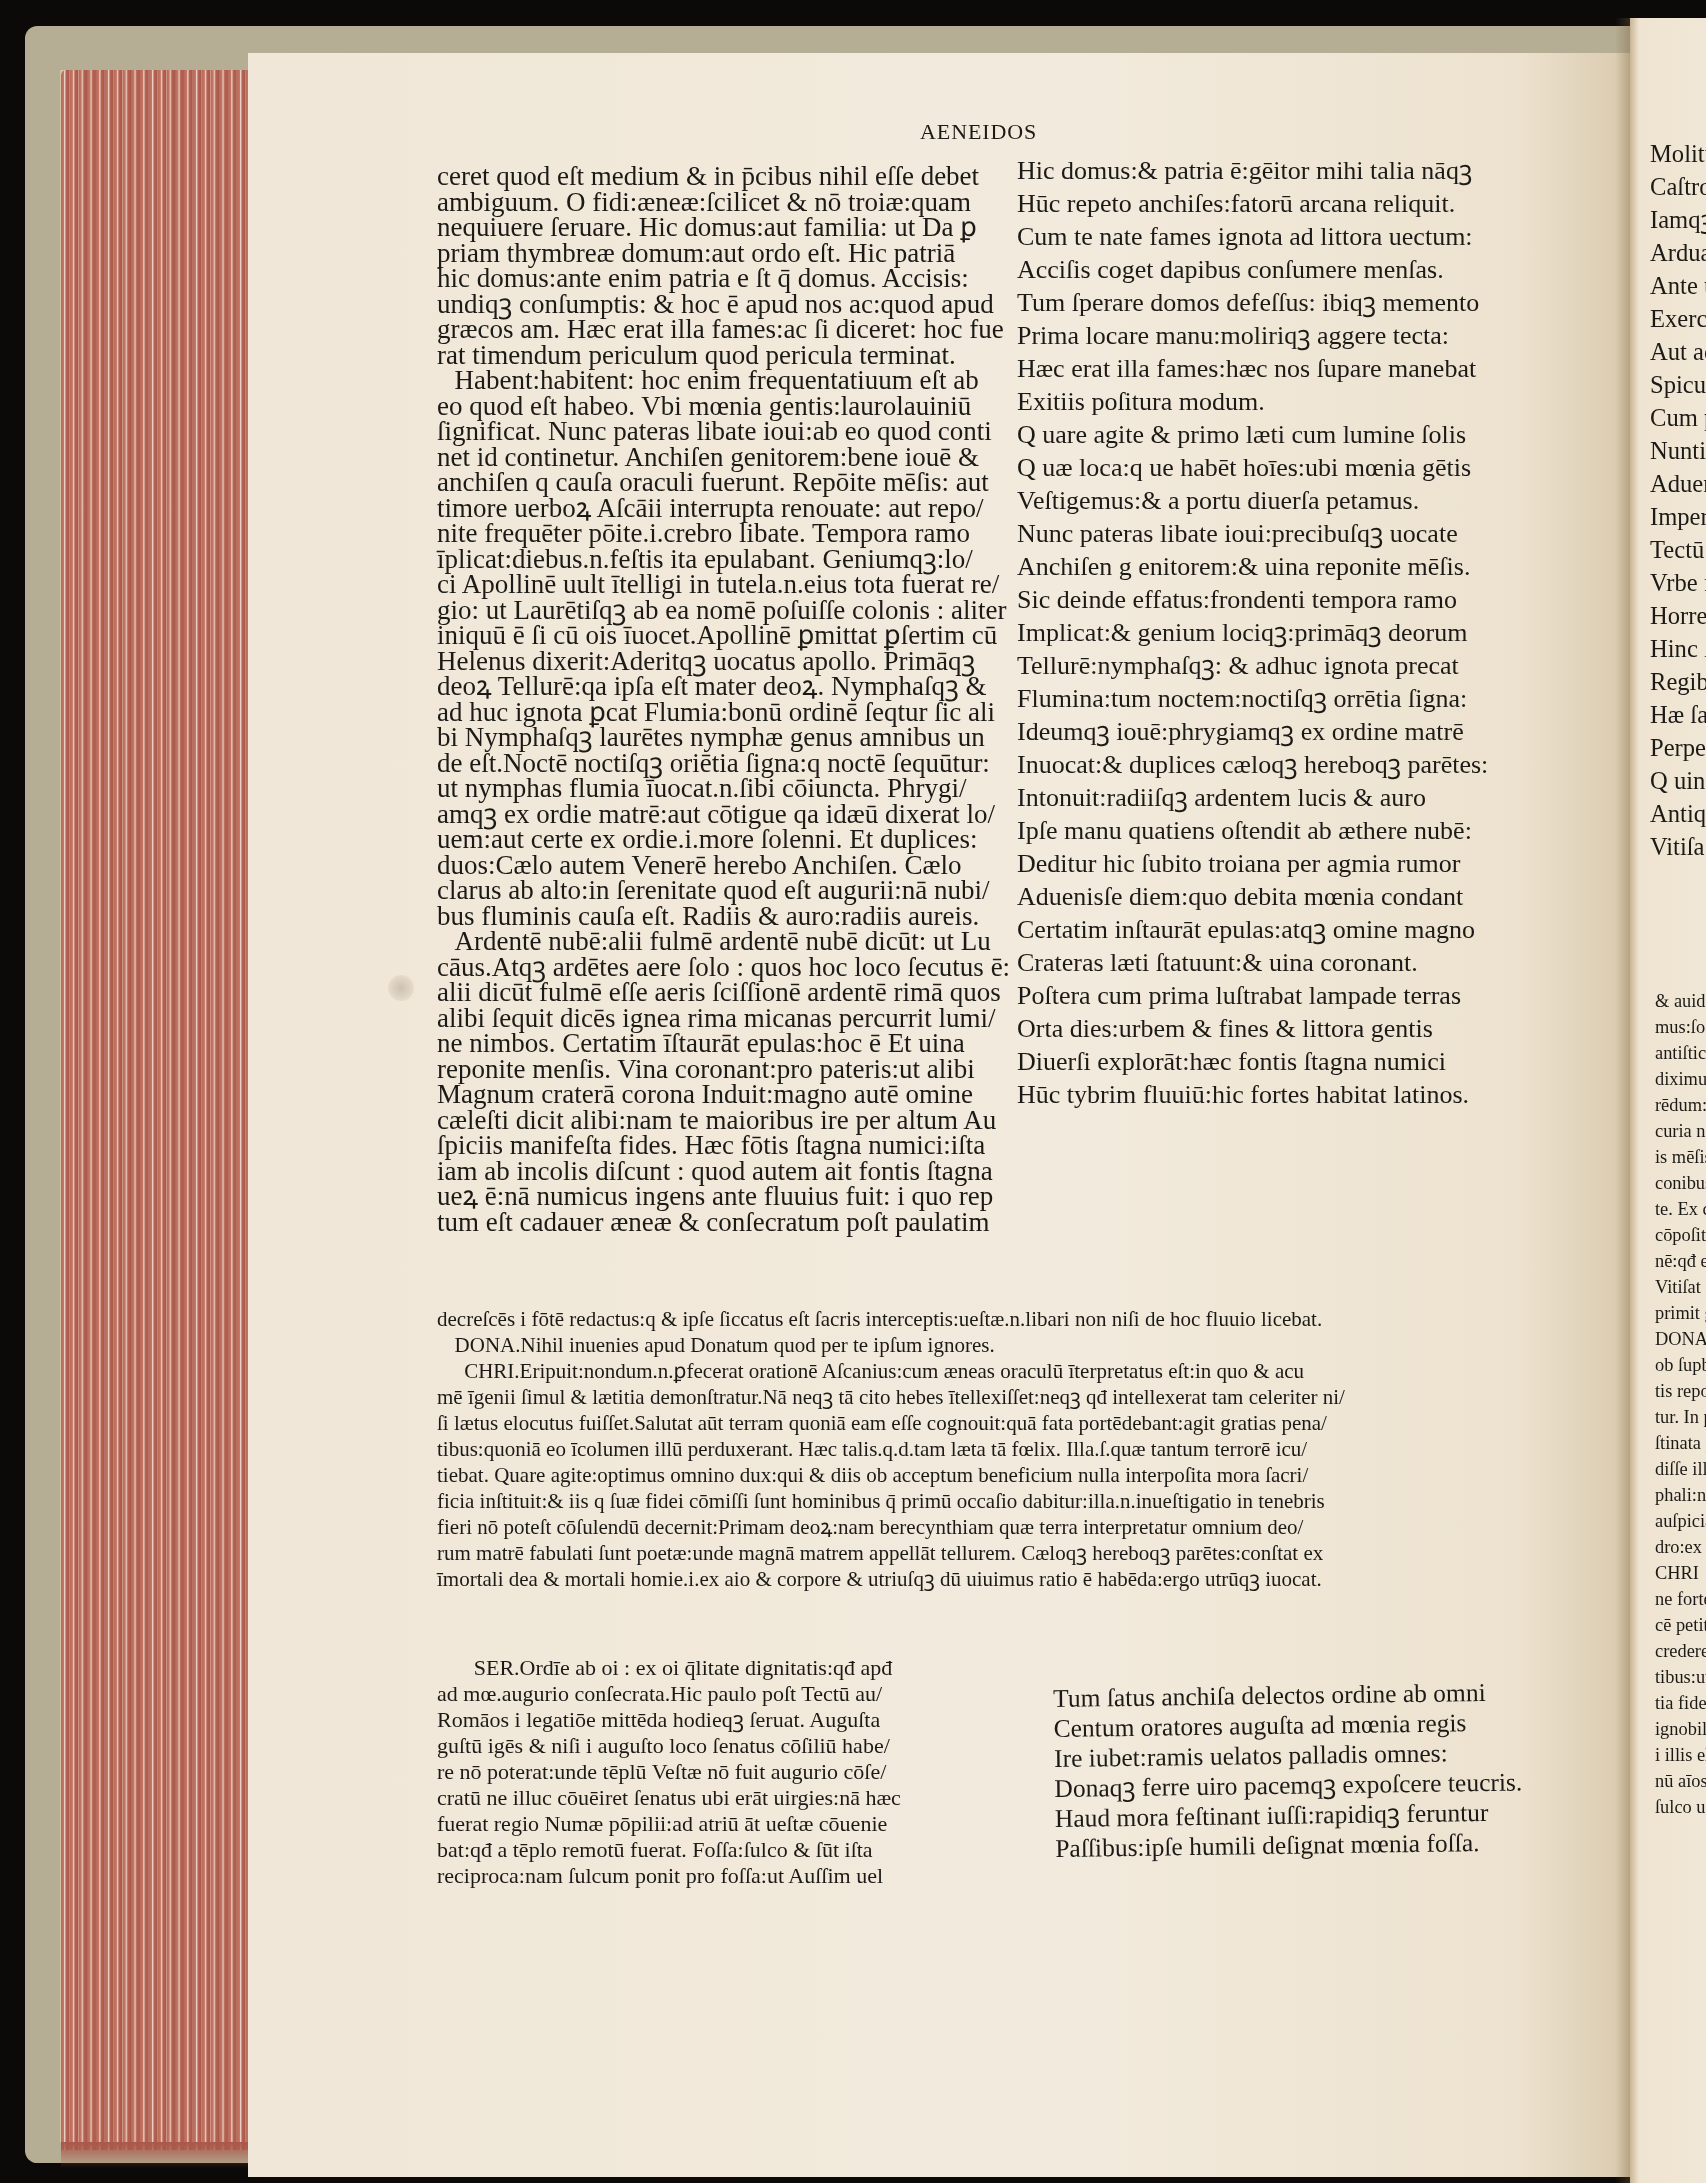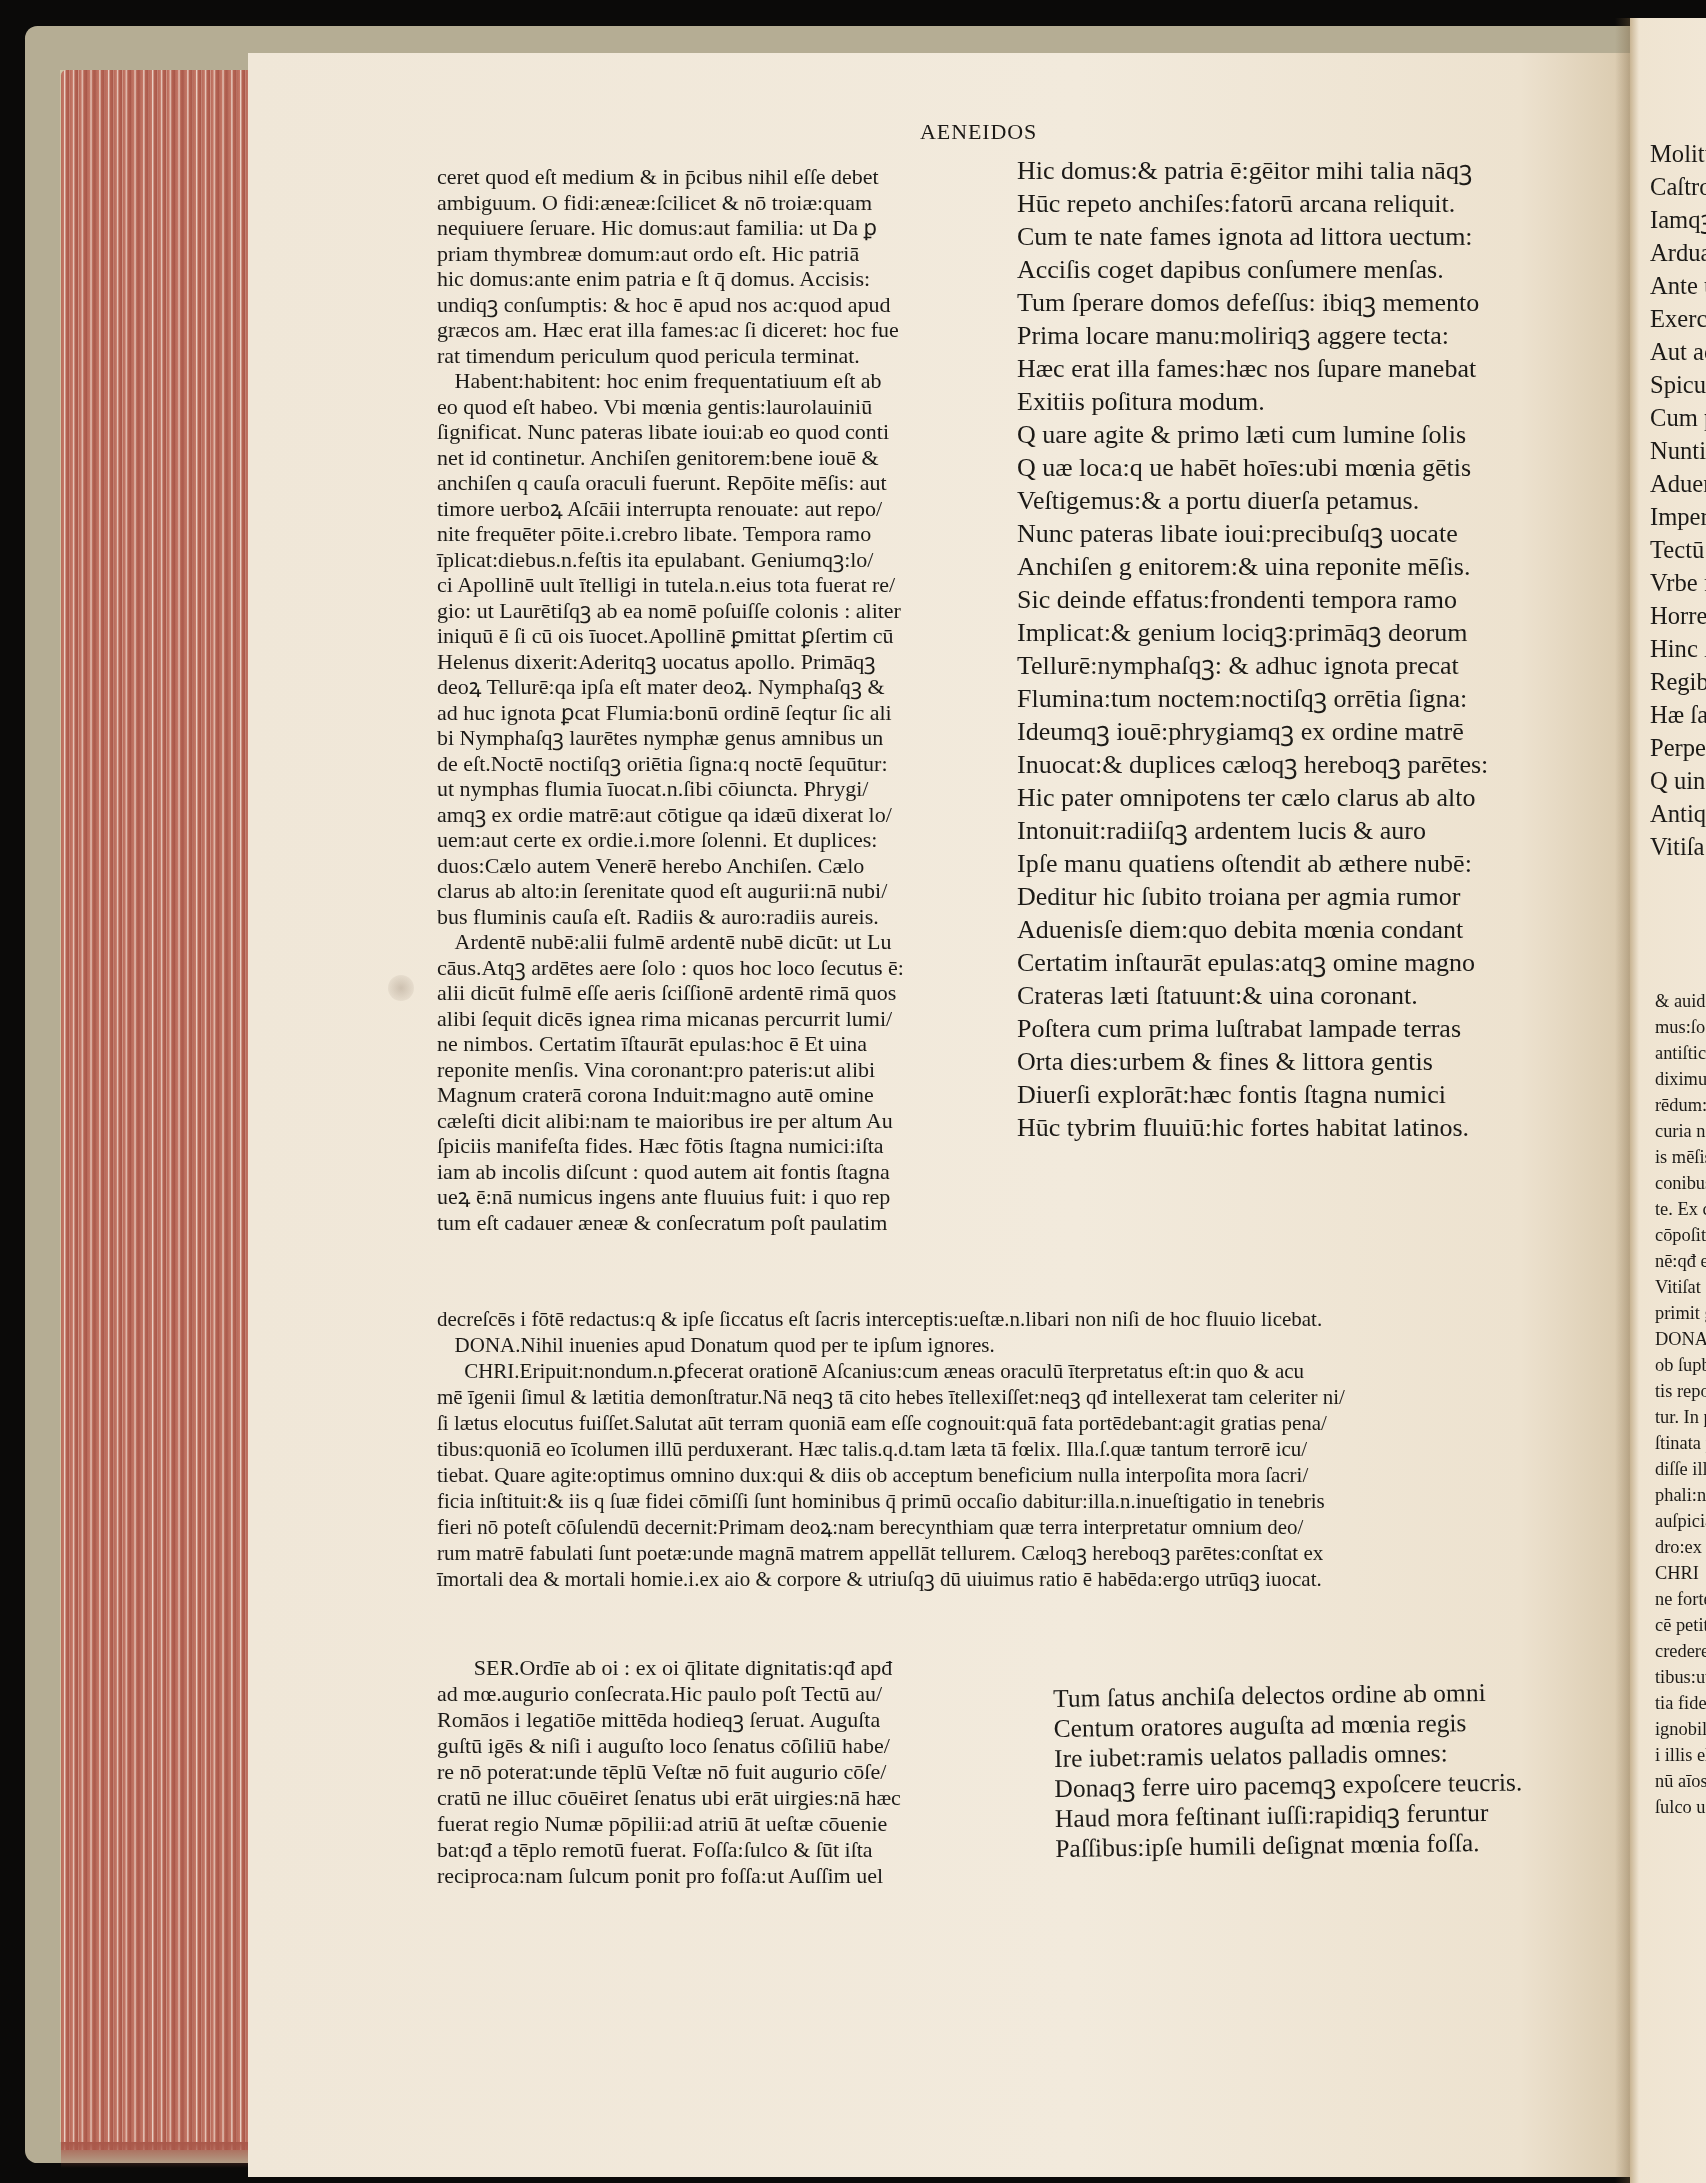--- a/index.html
+++ b/index.html
@@ -47,21 +47,21 @@
   .running-head {
     position:absolute; left:920px; top:119px;
     font-size:22px; letter-spacing:0.9px;
   }
   .col {
     position:absolute; margin:0; padding:0; list-style:none;
   }
   .col li { white-space:nowrap; }
   .commentary {
     left:437px; top:164px; width:562px;
-    font-size:22px; line-height:25.5px;
+    font-size:27px; line-height:25.5px;
   }
   .verse {
     left:1017px; top:154px; width:571px;
     font-size:26px; line-height:33px;
   }
   .commentary-wide {
     left:437px; top:1306px; width:1159px;
     font-size:21px; line-height:26px;
   }
   .commentary-lower {
@@ -165,21 +165,20 @@
   <li>Q uæ loca:q ue habēt hoīes:ubi mœnia gētis</li>
   <li>Veſtigemus:&amp; a portu diuerſa petamus.</li>
   <li>Nunc pateras libate ioui:precibuſqꝫ uocate</li>
   <li>Anchiſen g enitorem:&amp; uina reponite mēſis.</li>
   <li>Sic deinde effatus:frondenti tempora ramo</li>
   <li>Implicat:&amp; genium lociqꝫ:primāqꝫ deorum</li>
   <li>Tellurē:nymphaſqꝫ: &amp; adhuc ignota precat</li>
   <li>Flumina:tum noctem:noctiſqꝫ orrētia ſigna:</li>
   <li>Ideumqꝫ iouē:phrygiamqꝫ ex ordine matrē</li>
   <li>Inuocat:&amp; duplices cæloqꝫ hereboqꝫ parētes:</li>
-  <li>Hic pater omnipotens ter cælo clarus ab alto</li>
   <li>Intonuit:radiiſqꝫ ardentem lucis &amp; auro</li>
   <li>Ipſe manu quatiens oſtendit ab æthere nubē:</li>
   <li>Deditur hic ſubito troiana per agmia rumor</li>
   <li>Aduenisſe diem:quo debita mœnia condant</li>
   <li>Certatim inſtaurāt epulas:atqꝫ omine magno</li>
   <li>Crateras læti ſtatuunt:&amp; uina coronant.</li>
   <li>Poſtera cum prima luſtrabat lampade terras</li>
   <li>Orta dies:urbem &amp; fines &amp; littora gentis</li>
   <li>Diuerſi explorāt:hæc fontis ſtagna numici</li>
   <li>Hūc tybrim fluuiū:hic fortes habitat latinos.</li>

